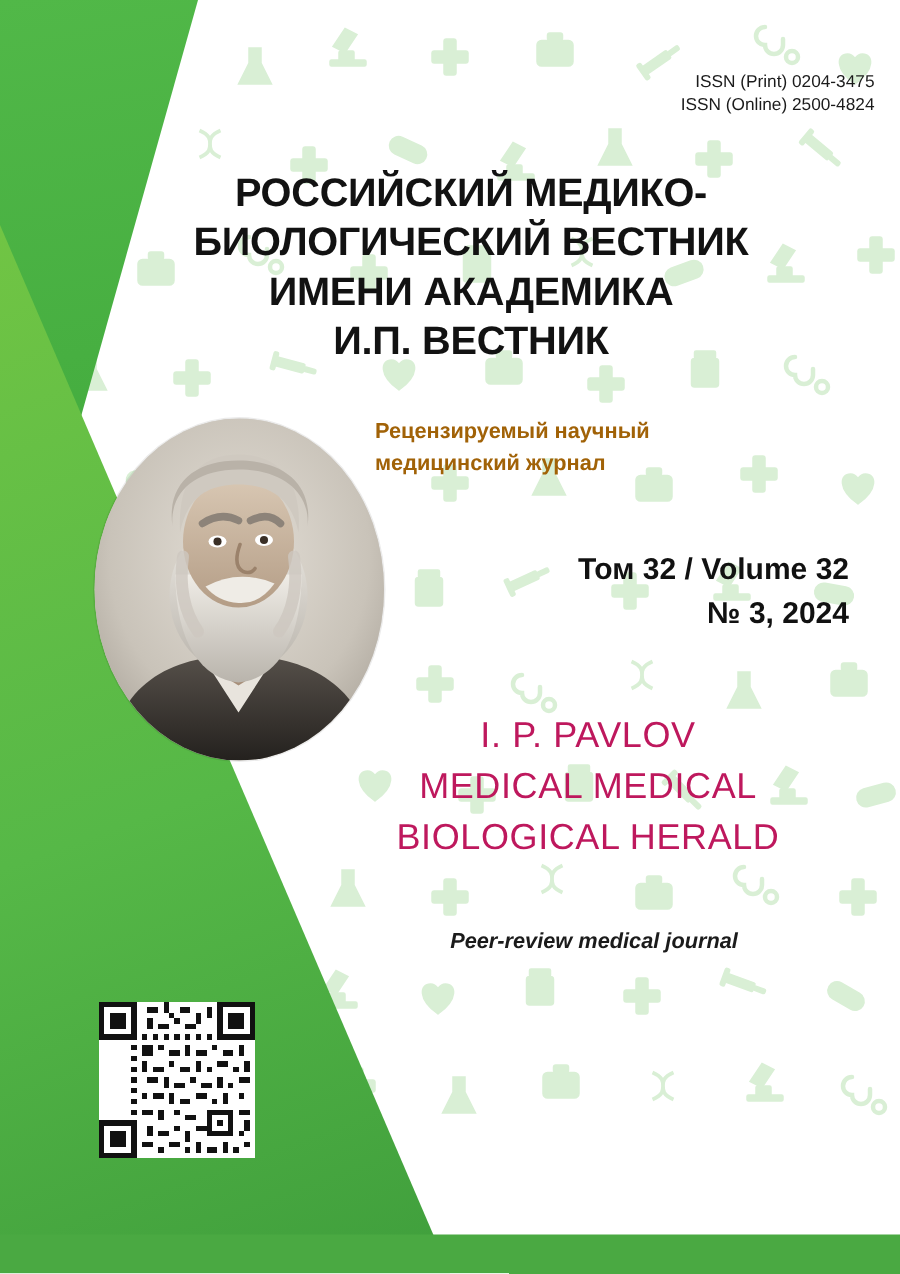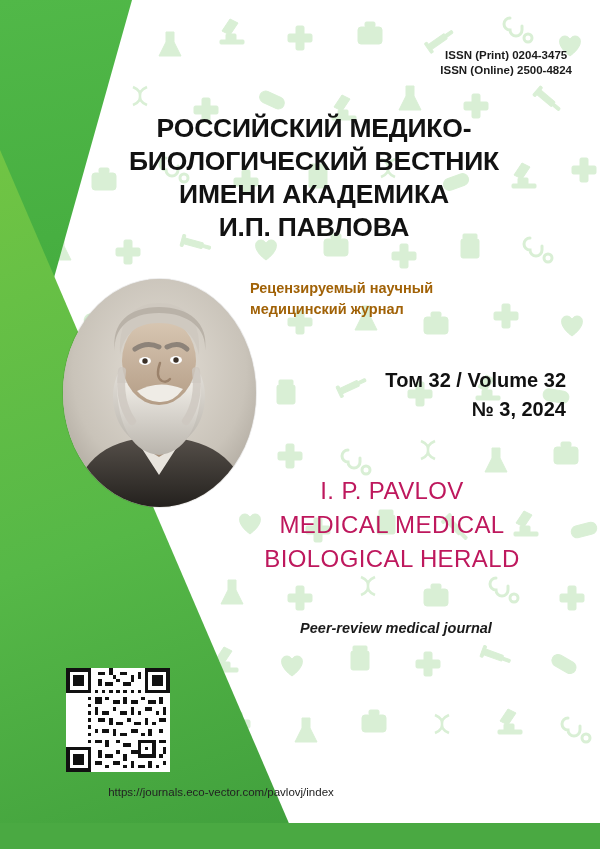--- a/index.html
+++ b/index.html
@@ -51,27 +51,27 @@
 
   .green-strip-bottom {
     position: absolute;
     left: 0; bottom: 0; width: 600px; height: 26px;
     background: #4aa942;
   }
 
   
   .issn-block {
     position: absolute;
-    right: 28px;
+    right: 17px;
     top: 48px;
-    text-align: center;
+    text-align: right;
     font-size: 11.5px;
     color: #1b1b1b;
     line-height: 15px;
-    font-weight: bold;
+    font-weight: normal;
   }
 
   
   .title-ru {
     position: absolute;
     left: 60px;
     right: 32px;
     top: 112px;
     text-align: center;
     font-size: 26.5px;
@@ -309,21 +309,21 @@
 
   <div class="issn-block">
     <div>ISSN (Print) 0204-3475</div>
     <div>ISSN (Online) 2500-4824</div>
   </div>
 
   <div class="title-ru">
     <span class="l1">РОССИЙСКИЙ МЕДИКО-</span>
     <span class="l2">БИОЛОГИЧЕСКИЙ ВЕСТНИК</span>
     <span class="l3">ИМЕНИ АКАДЕМИКА</span>
-    <span class="l4">И.П. ПАВЛОВА</span>
+    <span class="l4">И.П. ВЕСТНИК</span>
   </div>
 
   <div class="subtitle-ru">
     <div>Рецензируемый научный</div>
     <div>медицинский журнал</div>
   </div>
 
   <div class="volume-block">
     <div>Том 32 / Volume 32</div>
     <div>№ 3, 2024</div>
@@ -496,15 +496,14 @@
         <rect x="20" y="27" width="2" height="1"></rect>
       <rect x="23" y="26" width="1" height="2"></rect>
         <rect x="25" y="27" width="1" height="1"></rect>
       <rect x="27" y="26" width="1" height="1"></rect>
       <rect x="26" y="20" width="2" height="1"></rect>
         <rect x="27" y="22" width="1" height="2"></rect>
       <rect x="26" y="24" width="1" height="1"></rect>
     </g>
   </svg>
 
-  <div class="url">https://journals.eco-vector.com/pavlovj/index</div>
 
 </div>
 
 </body></html>

